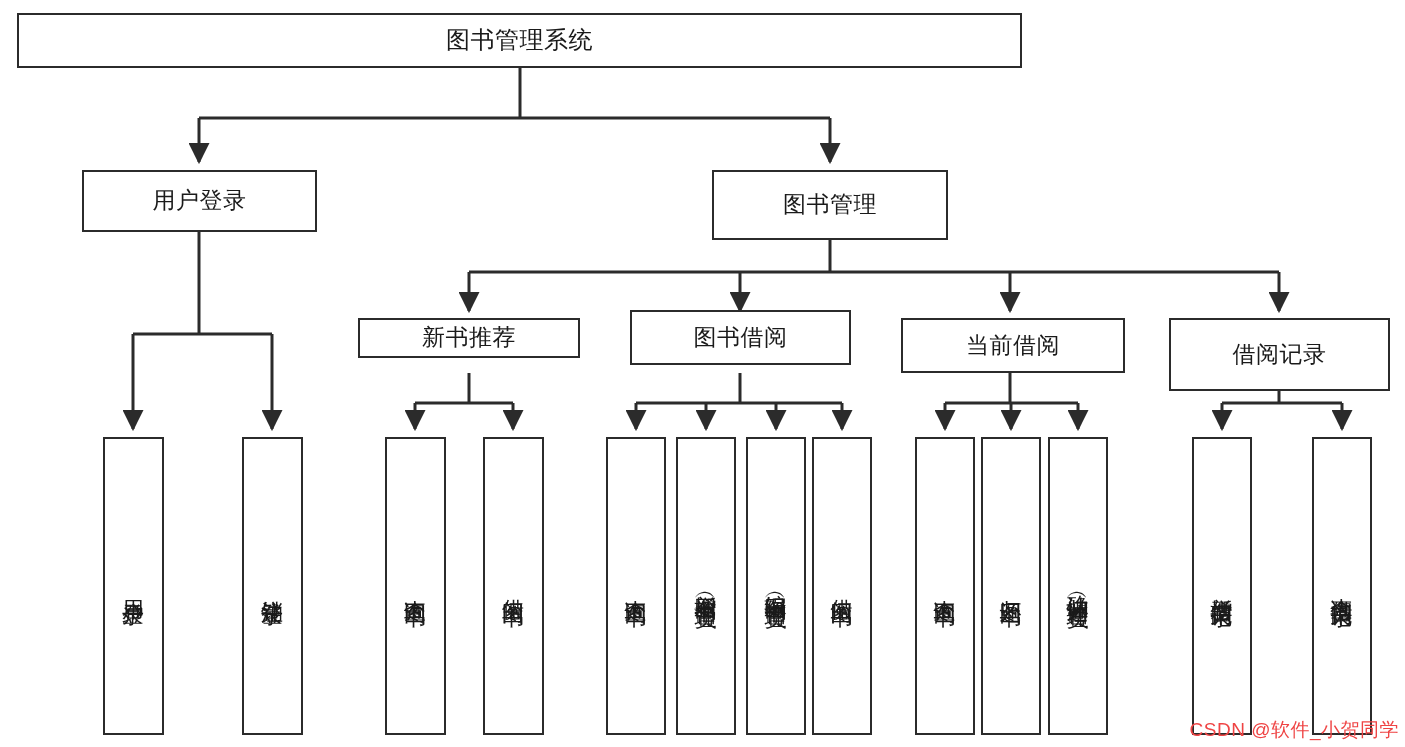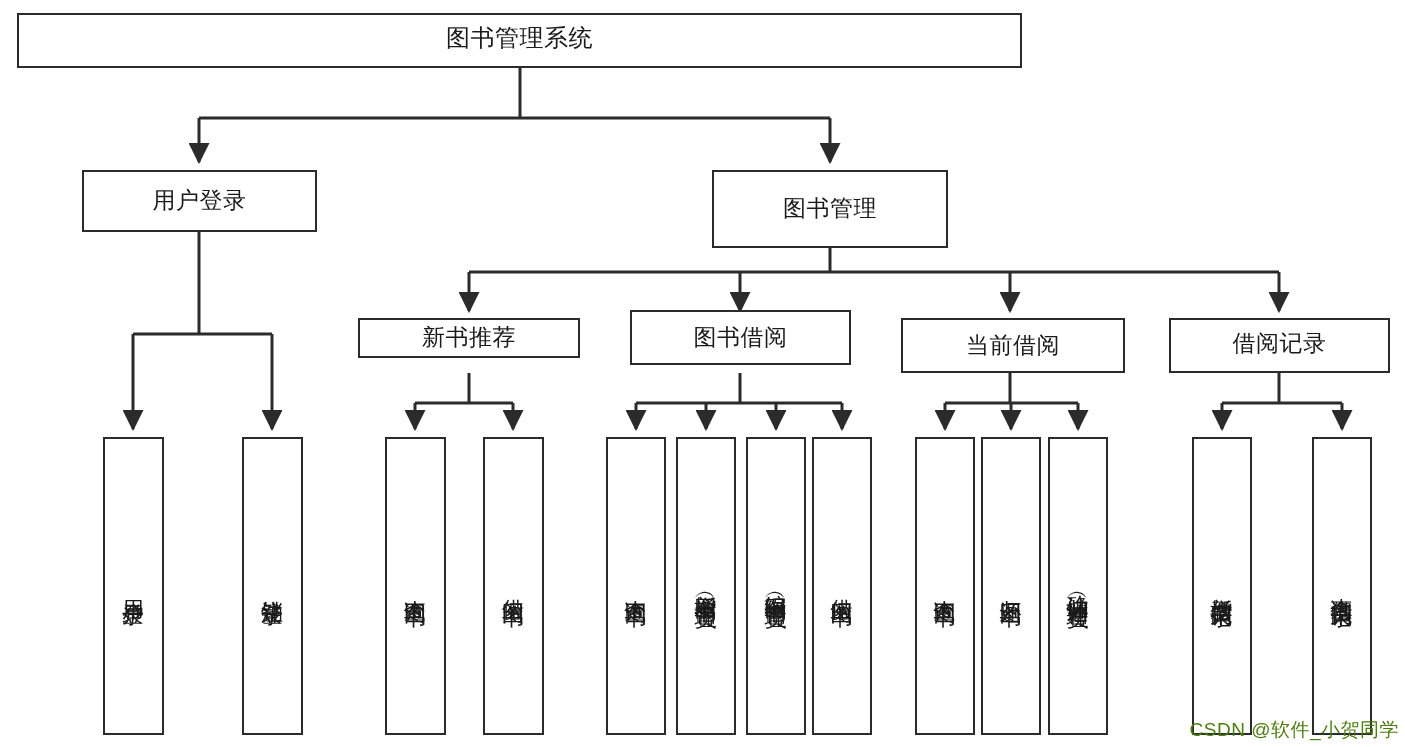--- a/index.html
+++ b/index.html
@@ -42,40 +42,39 @@
     line-height: 1.18;
     letter-spacing: 0.5px;
   }
   
   .node.horiz .label {
     writing-mode: horizontal-tb;
     font-size: 23px;
   }
   .node.root .label {
     font-size: 24px;
-    font-family: Liberation Mono, monospace;
   }
   
   .node.vert {
     padding: 4px 0;
   }
   .node.vert .label {
     writing-mode: vertical-rl;
     text-orientation: upright;
     font-size: 22px;
     line-height: 1.05;
     letter-spacing: 2px;
     max-height: 100%;
   }
   .watermark {
     position: absolute;
     right: 6px;
     bottom: 4px;
     font-size: 19px;
-    color: #4d7c0f;
+    color: #ef4444;
     white-space: nowrap;
     z-index: 3;
     letter-spacing: 0.5px;
   }
 </style>
 </head>
 <body>
 
 <div id="canvas">
 
@@ -131,34 +130,34 @@
     </g>
   </svg>
 
   <div class="node horiz root" style="left:17px; top:13px; width:1005px; height:55px;">
     <span class="label">图书管理系统</span>
   </div>
 
   <div class="node horiz" style="left:82px; top:170px; width:235px; height:62px;">
     <span class="label">用户登录</span>
   </div>
-  <div class="node horiz" style="left:712px; top:170px; width:236px; height:78px;">
+  <div class="node horiz" style="left:712px; top:170px; width:236px; height:70px;">
     <span class="label">图书管理</span>
   </div>
 
   <div class="node horiz" style="left:358px; top:318px; width:222px; height:40px;">
     <span class="label">新书推荐</span>
   </div>
   <div class="node horiz" style="left:630px; top:310px; width:221px; height:55px;">
     <span class="label">图书借阅</span>
   </div>
   <div class="node horiz" style="left:901px; top:318px; width:224px; height:55px;">
     <span class="label">当前借阅</span>
   </div>
-  <div class="node horiz" style="left:1169px; top:318px; width:221px; height:55px;font-family:Liberation Mono, monospace;">
+  <div class="node horiz" style="left:1169px; top:318px; width:221px; height:73px;">
     <span class="label">借阅记录</span>
   </div>
 
   <div class="node vert" style="left:103px; top:437px; width:61px; height:298px;">
     <span class="label">用户登录</span>
   </div>
   <div class="node vert" style="left:242px; top:437px; width:61px; height:298px;">
     <span class="label">注销登录</span>
   </div>
 

